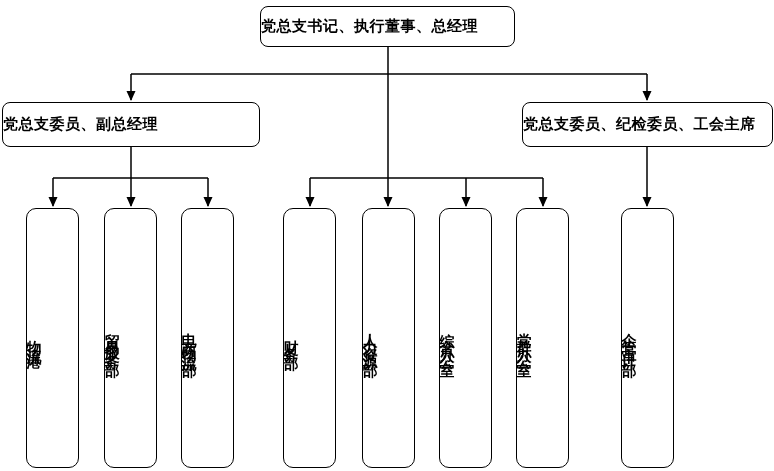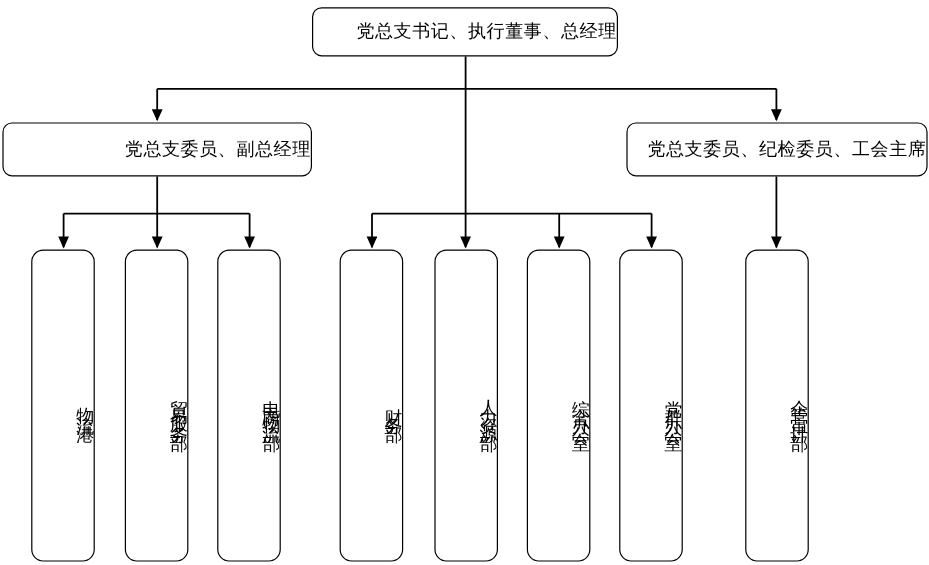--- a/index.html
+++ b/index.html
@@ -17,24 +17,24 @@
     position: absolute; left: 0; top: 0;
     width: 774px; height: 471px;
     pointer-events: none;
   }
   .box {
     position: absolute;
     background: #ffffff;
     border: 1.6px solid #000000;
     display: flex;
     align-items: center;
-    justify-content: flex-end;
+    justify-content: flex-start;
     text-align: center;
     color: #000000;
-    font-weight: normal;
+    font-weight: bold;
     z-index: 2;
   }
   .hbox {
     border-radius: 8px;
     font-size: 15px;
     letter-spacing: 0.5px;
     white-space: nowrap;
   }
   .vbox {
     top: 208px;

